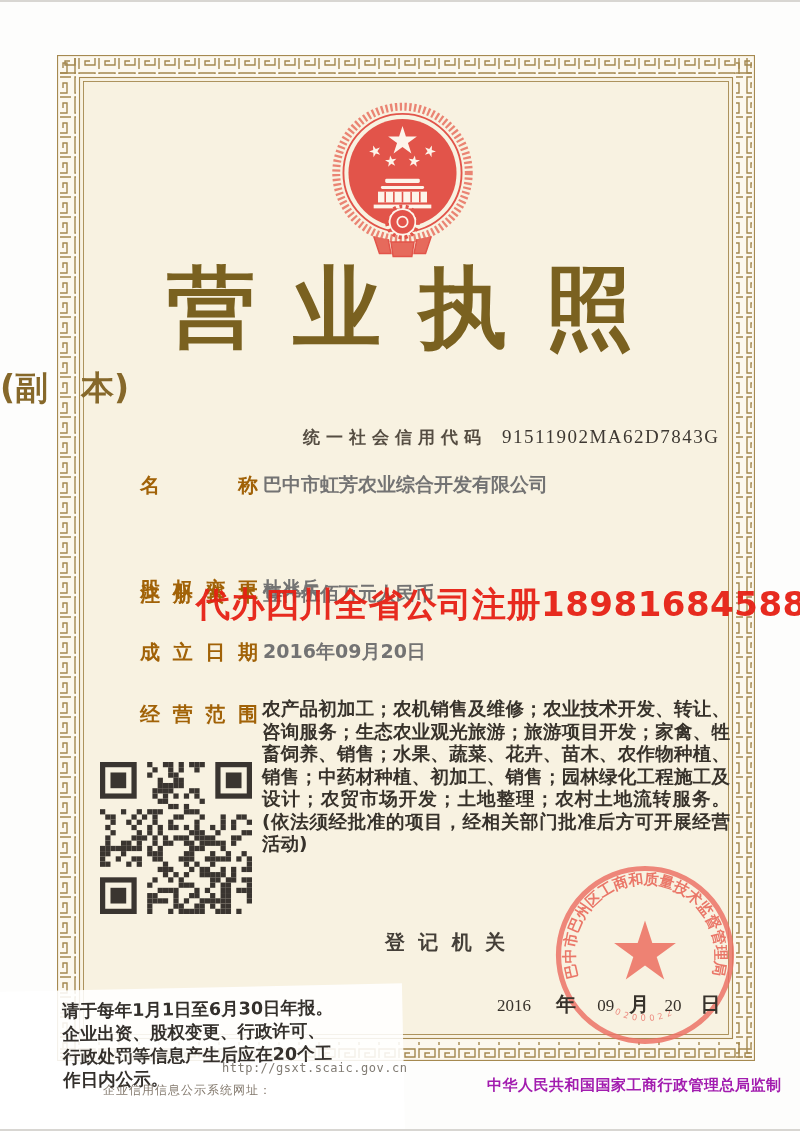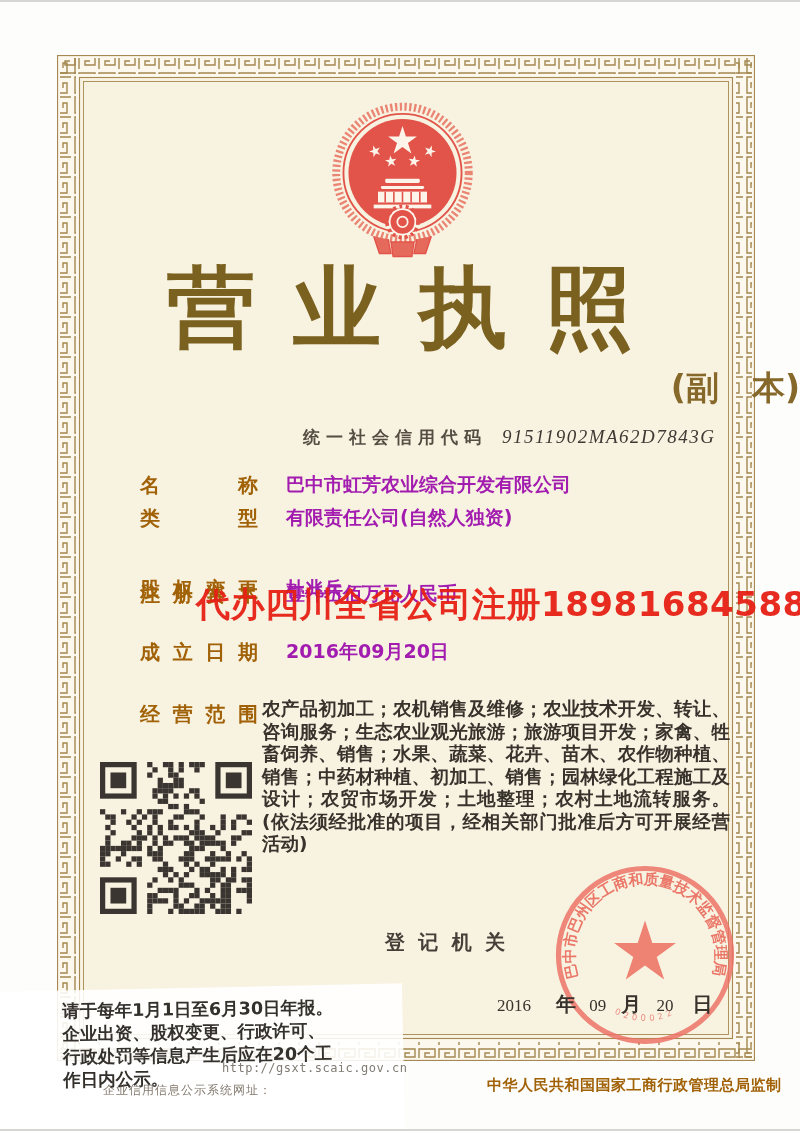--- a/index.html
+++ b/index.html
@@ -8,57 +8,57 @@
   .page{position:absolute;inset:0;}
   .edge-line{position:absolute;left:0;right:0;height:2px;background:#d8d6d2;}
   
   .frame-svg{position:absolute;left:57px;top:55px;}
   
   .emblem{position:absolute;left:330px;top:98px;width:145px;height:170px;}
   
   .title{position:absolute;left:0;right:0;top:262px;text-align:center;
          font-size:88px;font-weight:900;color:#7a6120;letter-spacing:38px;text-indent:38px;
          line-height:1.05;}
-  .subtitle{position:absolute;left:0;right:0;top:366px;text-align:right;
+  .subtitle{position:absolute;left:0;right:0;top:366px;text-align:left;
             font-size:33px;font-weight:700;color:#86682a;}
   .code-row{position:absolute;left:295px;top:426px;white-space:nowrap;}
   .code-label{font-size:17px;font-weight:700;color:#554d42;letter-spacing:6px;margin-left:8px;}
   .code-value{font-family:"Liberation Serif","DejaVu Serif",serif;font-size:19px;color:#3e3933;
-              letter-spacing:1.5px;margin-left:10px;font-style:italic;}
+              letter-spacing:1.5px;margin-left:10px;}
   
   .frow{position:absolute;left:140px;white-space:nowrap;}
   .flabel{display:inline-block;width:118px;font-size:20px;font-weight:600;color:#a16207;
           text-align:justify;text-align-last:justify;vertical-align:top;}
-  .fvalue{font-size:19px;font-weight:600;color:#a21caf;margin-left:23px;vertical-align:top;}
+  .fvalue{font-size:19px;font-weight:600;color:#737373;margin-left:0;vertical-align:top;}
   .fvalue.raised{position:relative;top:-12px;}
   .scope-value{position:absolute;left:122px;top:-3px;width:468px;white-space:normal;
                font-size:18.5px;font-weight:600;color:#37322b;line-height:22.5px;text-align:justify;}
   
   .watermark{position:absolute;left:196px;top:582px;font-size:34px;font-weight:700;
              color:rgba(230,32,20,0.95);white-space:nowrap;letter-spacing:0.5px;}
   
   .qr{position:absolute;left:100px;top:762px;width:152px;height:152px;}
   
   .registry-label{position:absolute;left:385px;top:929px;width:120px;font-size:20px;font-weight:700;
                   color:#443f38;text-align:justify;text-align-last:justify;}
   .stamp{position:absolute;left:552px;top:862px;width:186px;height:186px;opacity:.9;}
   .date-row{position:absolute;left:497px;top:991px;white-space:nowrap;color:#37322b;}
   .date-num{font-family:"Liberation Serif","DejaVu Serif",serif;font-size:17px;}
   .date-unit{font-size:20px;font-weight:700;}
-  .ml20{margin-left:20px;}.ml16{margin-left:8px;}.ml10{margin-left:10px;}.ml14{margin-left:14px;}
+  .ml20{margin-left:20px;}.ml16{margin-left:16px;}.ml10{margin-left:10px;}.ml14{margin-left:14px;}
   
   .notice-patch{position:absolute;left:-10px;top:992px;width:412px;height:146px;
                 background:rgba(255,255,255,0.88);transform:rotate(-1.2deg);transform-origin:left top;}
   .notice-lines{position:absolute;left:62px;top:1000px;transform:rotate(-0.8deg);transform-origin:left top;}
   .notice-line{font-size:17.5px;font-weight:600;color:#34302c;line-height:23px;white-space:nowrap;}
   .site-label{position:absolute;left:103px;top:1082px;font-size:12px;color:#6e6254;opacity:.85;
               white-space:nowrap;letter-spacing:1px;}
   .site-url{position:absolute;left:222px;top:1061px;font-family:"DejaVu Sans Mono","Liberation Mono",monospace;
             font-size:12px;color:#807b73;letter-spacing:0.5px;white-space:nowrap;}
-  .attribution{position:absolute;left:487px;top:1076px;font-size:15px;font-weight:600;color:#a16207;
+  .attribution{position:absolute;left:487px;top:1076px;font-size:15px;font-weight:600;color:#a21caf;
                letter-spacing:0.5px;white-space:nowrap;}
 </style>
 </head>
 <body>
 
 <div class="page">
 
   <div class="edge-line" style="top:0;"></div>
 
   <svg class="frame-svg" width="698" height="1006" viewBox="0 0 698 1006">
@@ -114,24 +114,20 @@
   <div class="subtitle">(副　本)</div>
 
   <div class="code-row">
     <span class="code-label">统一社会信用代码</span>
     <span class="code-value">91511902MA62D7843G</span>
   </div>
 
   <div class="frow" style="top:472px">
     <span class="flabel">名称</span>
     <span class="fvalue">巴中市虹芳农业综合开发有限公司</span>
-  </div>
-  <div class="frow" style="top:505px">
-    <span class="flabel">类型</span>
-    <span class="fvalue">有限责任公司(自然人独资)</span>
   </div>
   <div class="frow" style="top:576px">
     <span class="flabel">股权变更</span>
     <span class="fvalue">杜兆兵</span>
   </div>
   <div class="frow" style="top:581px">
     <span class="flabel">注册资本</span>
     <span class="fvalue">壹仟伍佰万元人民币</span>
   </div>
   <div class="frow" style="top:639px">

